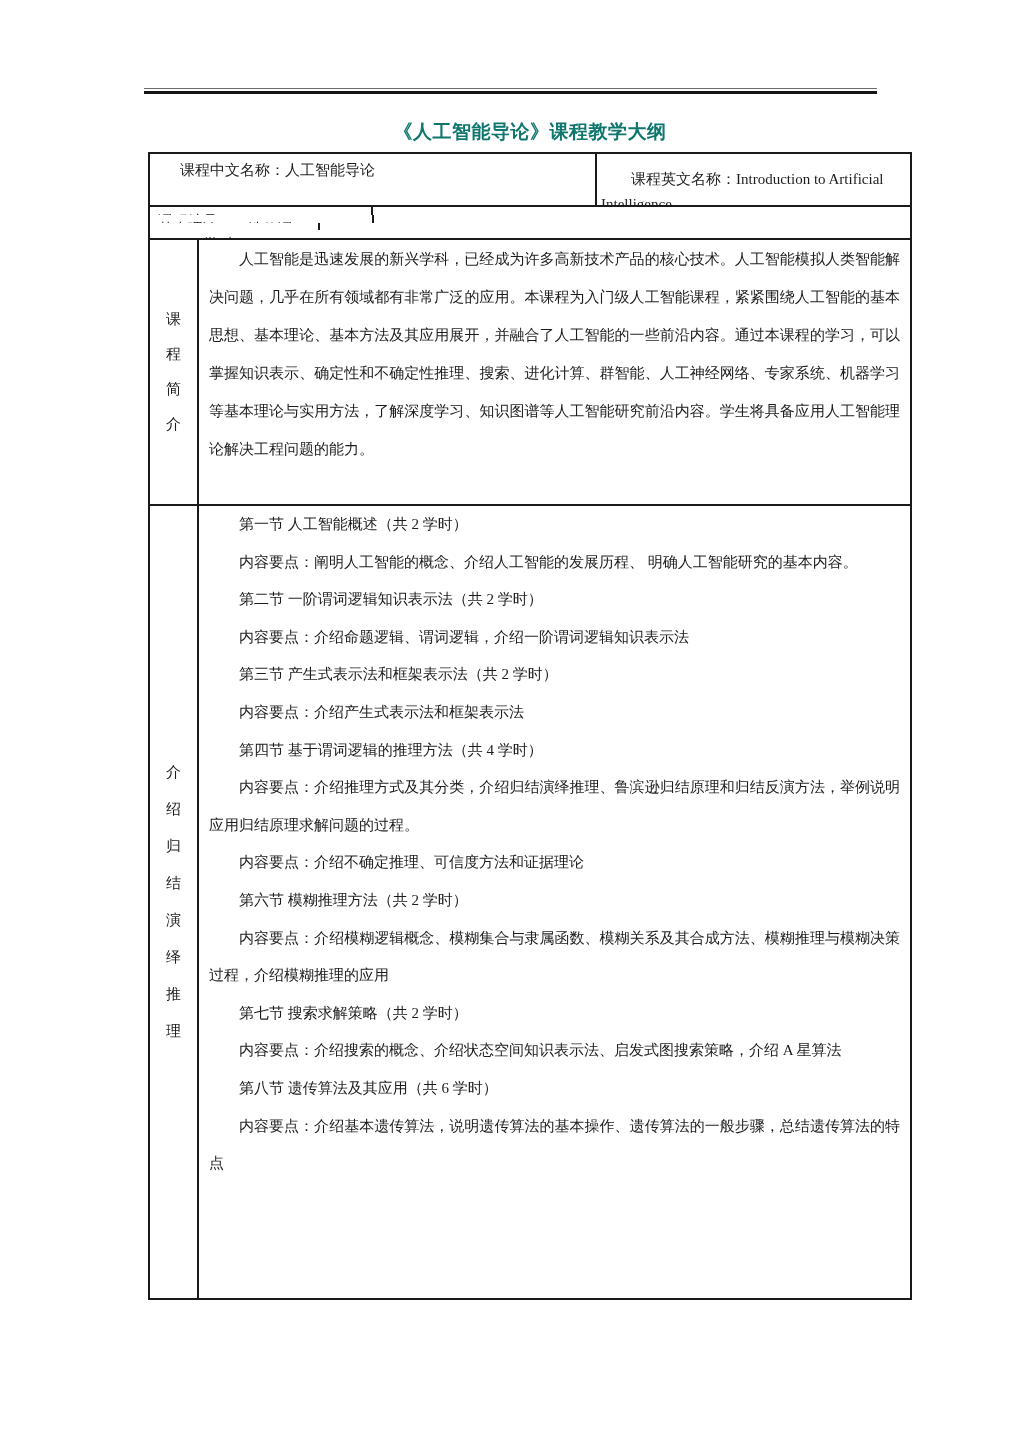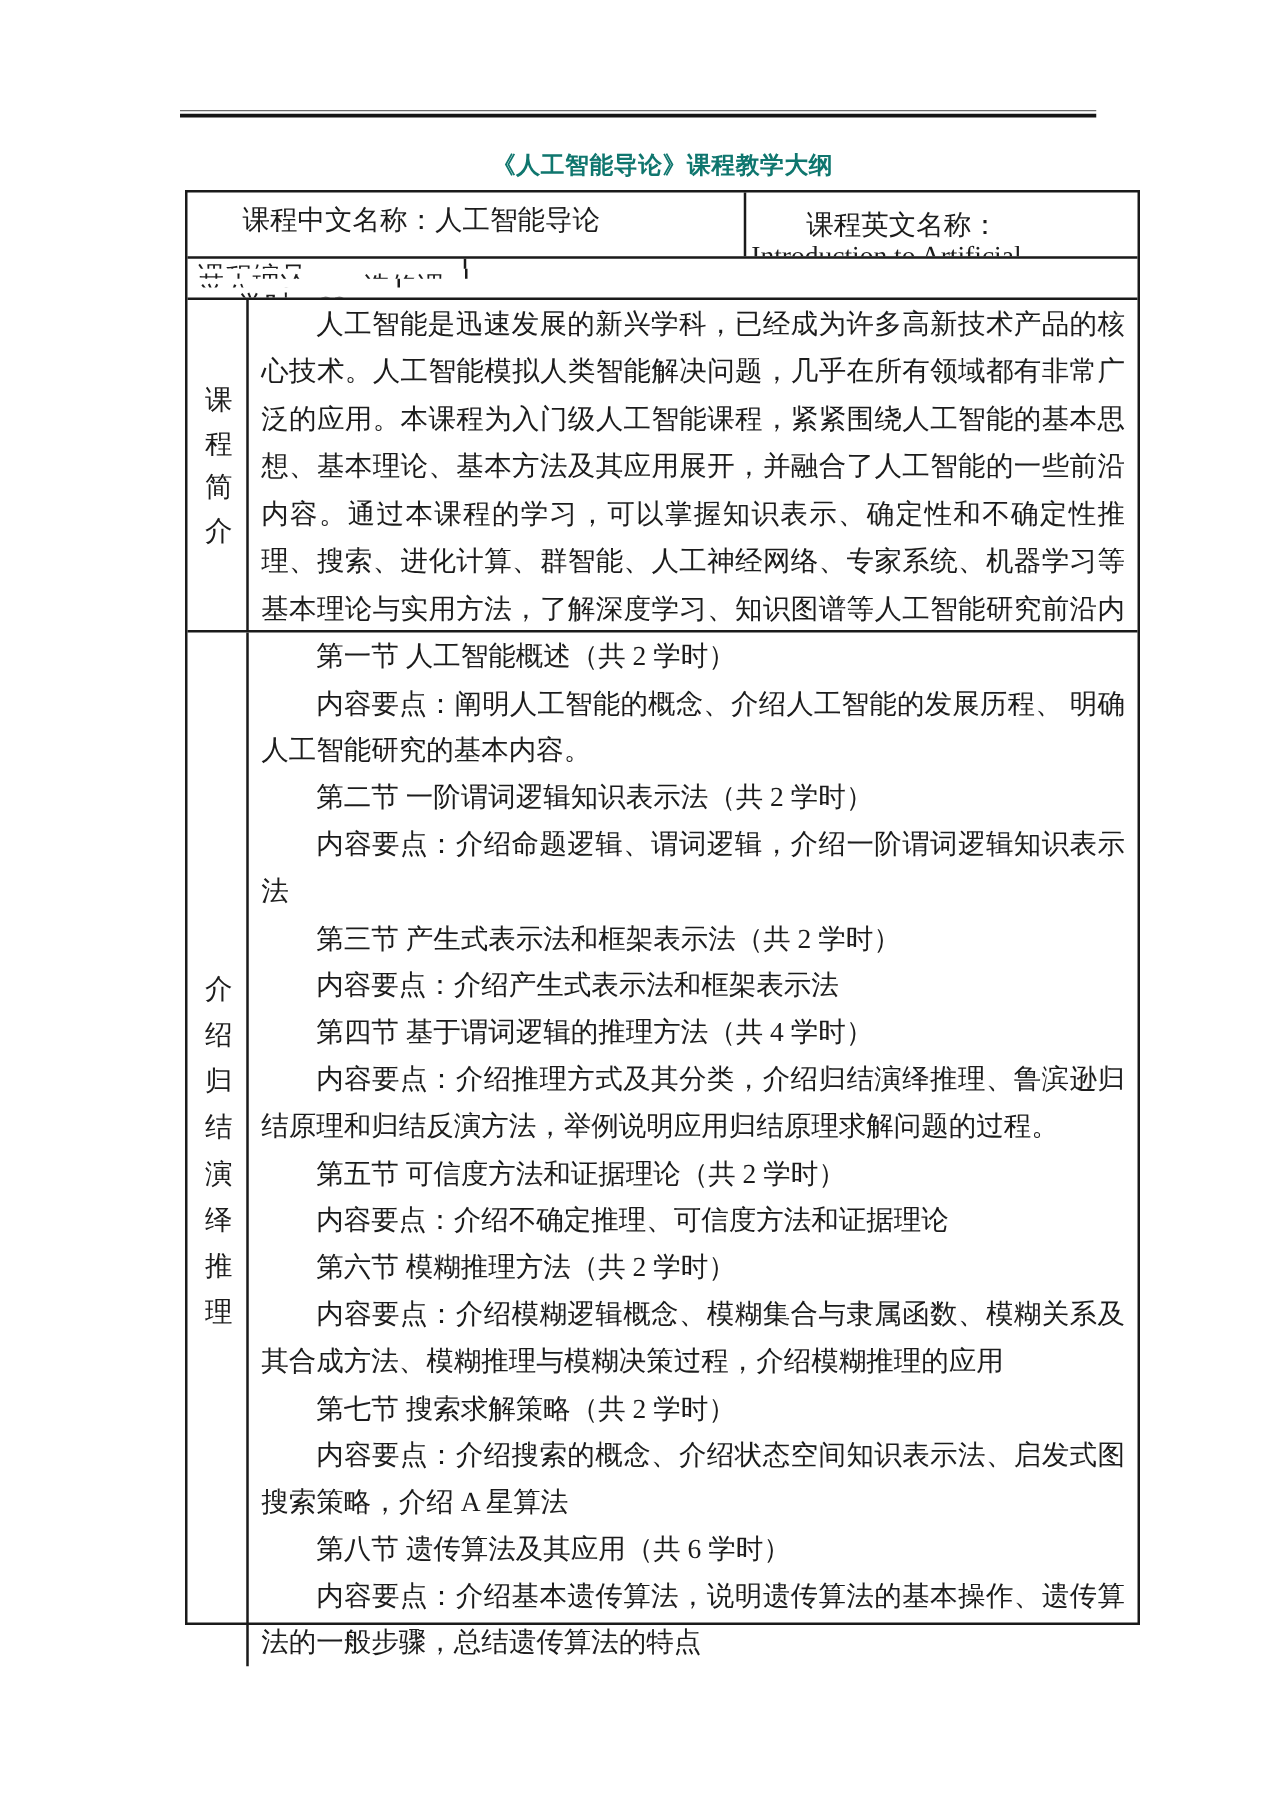--- a/index.html
+++ b/index.html
@@ -30,21 +30,21 @@
     letter-spacing:0.5px;
     color:#0f766e;
   }
   .doc-table {
     position:absolute;
     left:148px; top:152px;
     width:764px; height:1148px;
     border:2px solid #1a1a1a;
     display:flex;
     flex-direction:column;
-    font-size:22px;
+    font-size:15px;
   }
   .row { display:flex; border-bottom:2px solid #1a1a1a; }
   .row:last-child { border-bottom:none; }
   .cell { border-right:2px solid #1a1a1a; overflow:hidden; }
   .cell:last-child { border-right:none; }
 
   .row-1 { height:53px; }
   .cell-cn { width:447px; padding-top:7px; text-indent:2em; }
   .cell-en { width:313px; padding:3px 4px 0 4px; line-height:25px; text-indent:2em;margin-top:10px; }
 
@@ -118,21 +118,20 @@
       </div>
       <div class="cell content-cell">
         <p class="para">第一节 人工智能概述（共 2 学时）</p>
         <p class="para">内容要点：阐明人工智能的概念、介绍人工智能的发展历程、 明确人工智能研究的基本内容。</p>
         <p class="para">第二节 一阶谓词逻辑知识表示法（共 2 学时）</p>
         <p class="para">内容要点：介绍命题逻辑、谓词逻辑，介绍一阶谓词逻辑知识表示法</p>
         <p class="para">第三节 产生式表示法和框架表示法（共 2 学时）</p>
         <p class="para">内容要点：介绍产生式表示法和框架表示法</p>
         <p class="para">第四节 基于谓词逻辑的推理方法（共 4 学时）</p>
         <p class="para">内容要点：介绍推理方式及其分类，介绍归结演绎推理、鲁滨逊归结原理和归结反演方法，举例说明应用归结原理求解问题的过程。</p>
-        <p class="para">第五节 可信度方法和证据理论（共 2 学时）</p>
         <p class="para">内容要点：介绍不确定推理、可信度方法和证据理论</p>
         <p class="para">第六节 模糊推理方法（共 2 学时）</p>
         <p class="para">内容要点：介绍模糊逻辑概念、模糊集合与隶属函数、模糊关系及其合成方法、模糊推理与模糊决策过程，介绍模糊推理的应用</p>
         <p class="para">第七节 搜索求解策略（共 2 学时）</p>
         <p class="para">内容要点：介绍搜索的概念、介绍状态空间知识表示法、启发式图搜索策略，介绍 A 星算法</p>
         <p class="para">第八节 遗传算法及其应用（共 6 学时）</p>
         <p class="para">内容要点：介绍基本遗传算法，说明遗传算法的基本操作、遗传算法的一般步骤，总结遗传算法的特点</p>
       </div>
     </div>
 

